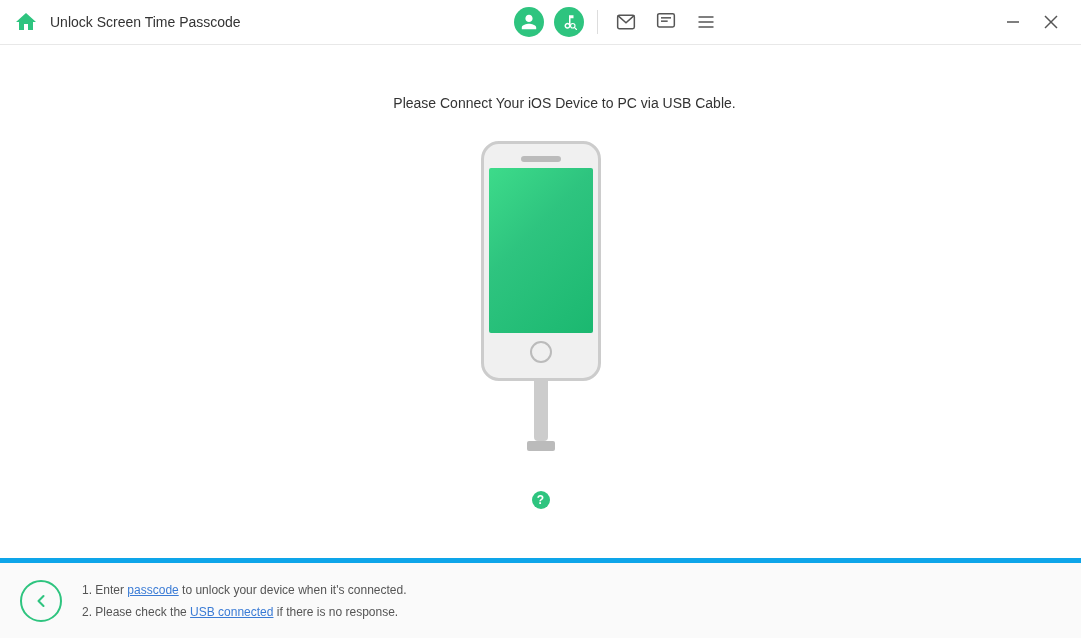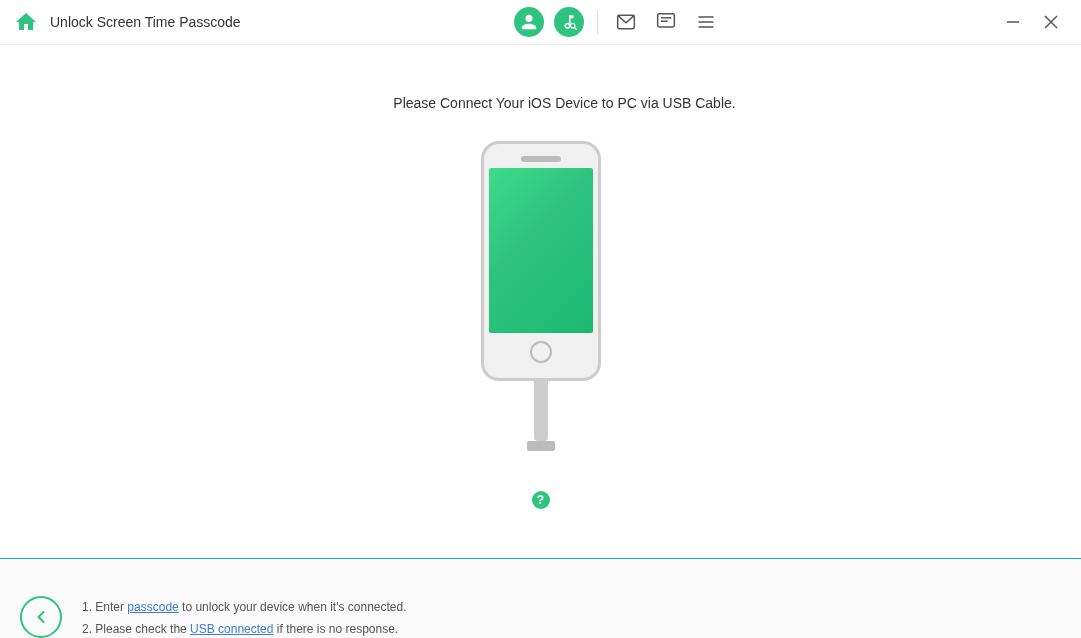--- a/index.html
+++ b/index.html
@@ -196,23 +196,23 @@
       justify-content: center;
       font-size: 12px;
       font-weight: bold;
       flex-shrink: 0;
     }
 
     
     .footer {
       height: 80px;
       background: #fafafa;
-      border-top: 1px solid #0ea5e9;
-      display: flex;
-      align-items: flex-end;
+      border-top: 5px solid #0ea5e9;
+      display: flex;
+      align-items: center;
       padding: 0 20px;
       gap: 20px;
       flex-shrink: 0;
     }
     .back-btn {
       width: 42px;
       height: 42px;
       border-radius: 50%;
       border: 2px solid #2ec47f;
       display: flex;

